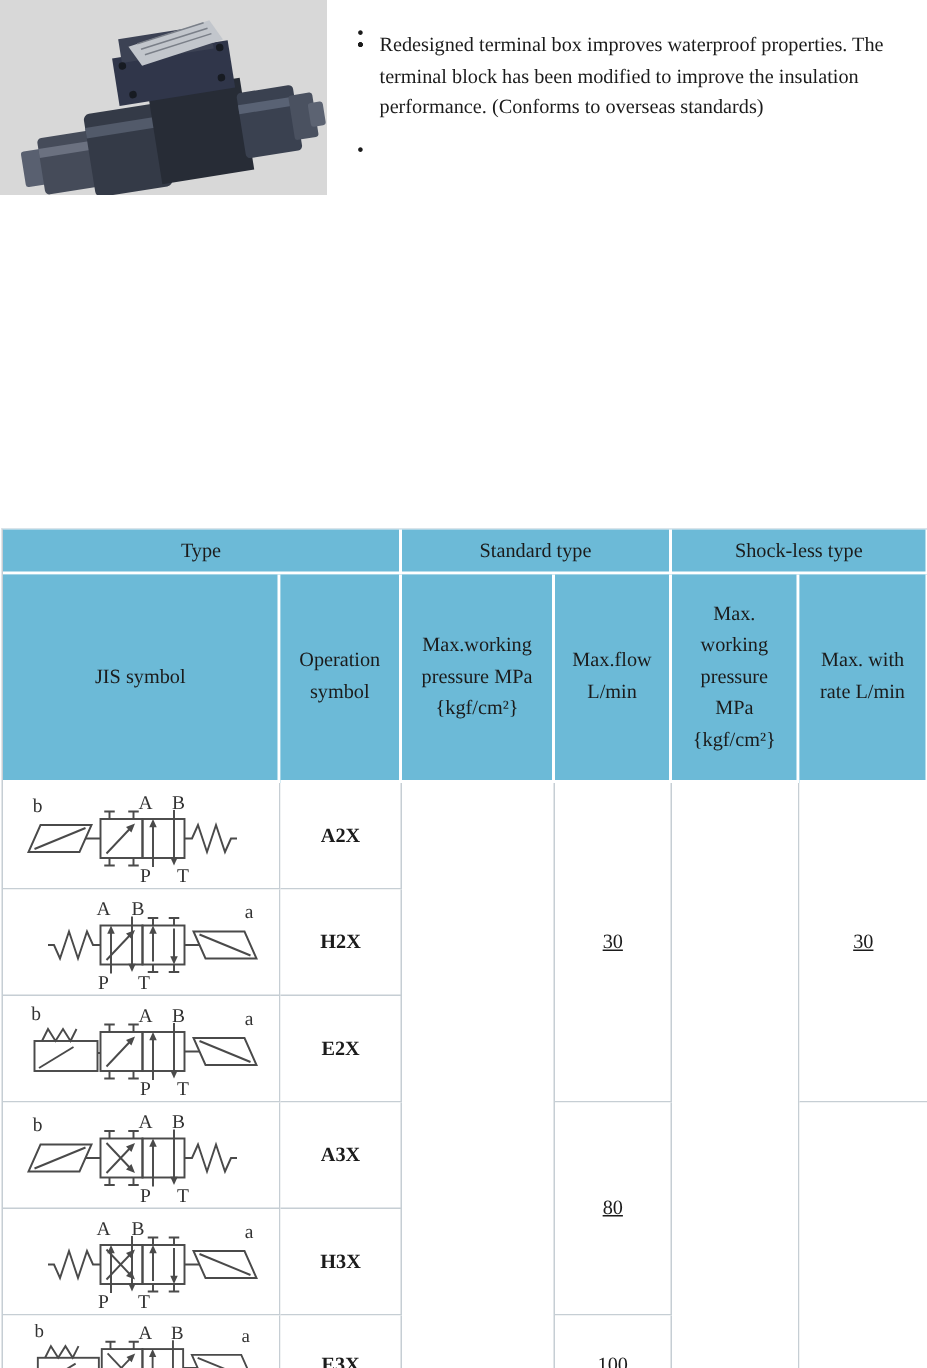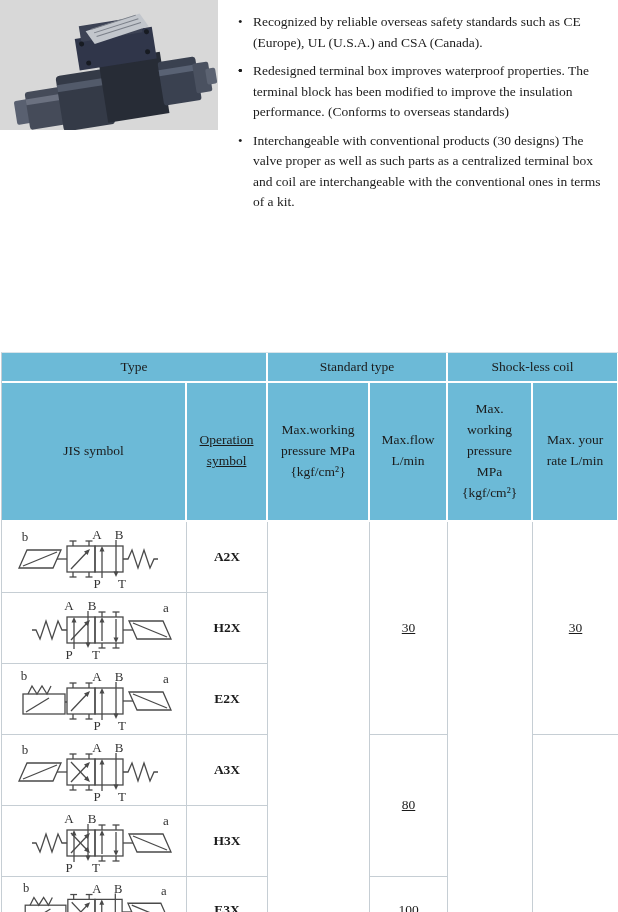--- a/index.html
+++ b/index.html
@@ -48,21 +48,21 @@
     border-bottom: 2px solid #ffffff;
     line-height: 1.55;
     margin-top: 11px;
   }
   th.h1 { height: 30px; }
   tr.h2 th { height: 103px; }
   th.std-pressure { padding: 11px 13px; }
   th.std-flow { padding: 0 6px; }
   th.shock-pressure { padding: 16px 12px; }
   th.shock-flow { padding: 0 10px; }
-  th.operation { padding: 0 11px; text-decoration: underline; }
+  th.operation { padding: 0 11px; }
   table.spec td {
     border-right: 1px solid var(--border);
     border-bottom: 1px solid var(--border);
     vertical-align: middle; text-align: center;
     background: #ffffff;
   }
   td.jis { height: 71px; text-align: center; }
   td.jis svg { display: block; margin: 3px auto 0 auto; }
   td.op { background: var(--opbg); font-weight: bold; }
   td.val { font-size: 13.5px; text-decoration: underline; }
@@ -94,51 +94,51 @@
         <circle cx="90" cy="60" r="2.5" fill="#171b22"></circle>
         <circle cx="150" cy="58" r="2.5" fill="#171b22"></circle>
         <polygon points="92,28 148,19 155,33 99,42" fill="#c2c6cc"></polygon>
         <line x1="98" y1="27" x2="144" y2="20" stroke="#7a7f88" stroke-width="1"></line>
         <line x1="100" y1="31" x2="146" y2="24" stroke="#7a7f88" stroke-width="1"></line>
         <line x1="102" y1="35" x2="148" y2="28" stroke="#7a7f88" stroke-width="1"></line>
       </g>
     </svg>
   </div>
   <ul class="features">
-    <li><span class="bullet">•</span><span>Recognized by reliable overseas safety standards such as CE (Europe), UL (U.S.A.) and CSA (Canada).</span></li>
+    <li><span class="bullet">•</span></li>
     <li><span class="bullet">•</span></li>
     <li><span class="bullet">•</span></li>
     <li><span class="bullet">•</span></li>
     <li><span class="bullet">•</span><span>Redesigned terminal box improves waterproof properties. The terminal block has been modified to improve the insulation performance. (Conforms to overseas standards)</span></li>
-    <li><span class="bullet">•</span><span>Interchangeable with conventional products (30 designs) The valve proper as well as such parts as a centralized terminal box and coil are interchangeable with the conventional ones in terms of a kit.</span></li>
+    <li><span class="bullet">•</span></li>
   </ul>
 </div>
 
 <table class="spec">
   <colgroup>
     <col style="width:185px">
       <col style="width:81px">
       <col style="width:102px">
     <col style="width:78px">
       <col style="width:85px">
       <col style="width:86px">
   </colgroup>
   <thead>
     <tr>
       <th class="h1" colspan="2">Type</th>
       <th class="h1" colspan="2">Standard type</th>
-      <th class="h1" colspan="2">Shock-less coil</th>
+      <th class="h1" colspan="2">Shock-less type</th>
     </tr>
     <tr class="h2">
       <th>JIS symbol</th>
       <th class="operation">Operation symbol</th>
       <th class="std-pressure">Max.working pressure MPa {kgf/cm²}</th>
       <th class="std-flow">Max.flow L/min</th>
       <th class="shock-pressure">Max. working pressure MPa {kgf/cm²}</th>
-      <th class="shock-flow">Max. your rate L/min</th>
+      <th class="shock-flow">Max. with rate L/min</th>
     </tr>
   </thead>
   <tbody>
     <tr>
       <td class="jis">
           <svg width="170" height="64" viewBox="0 0 170 64">
             <g fill="none" stroke="#4a4a4a" stroke-width="1.3">
               <rect x="58" y="20" width="28" height="26"></rect>
               <rect x="86" y="20" width="28" height="26"></rect>
               <line x1="62" y1="43" x2="79" y2="25"></line>

